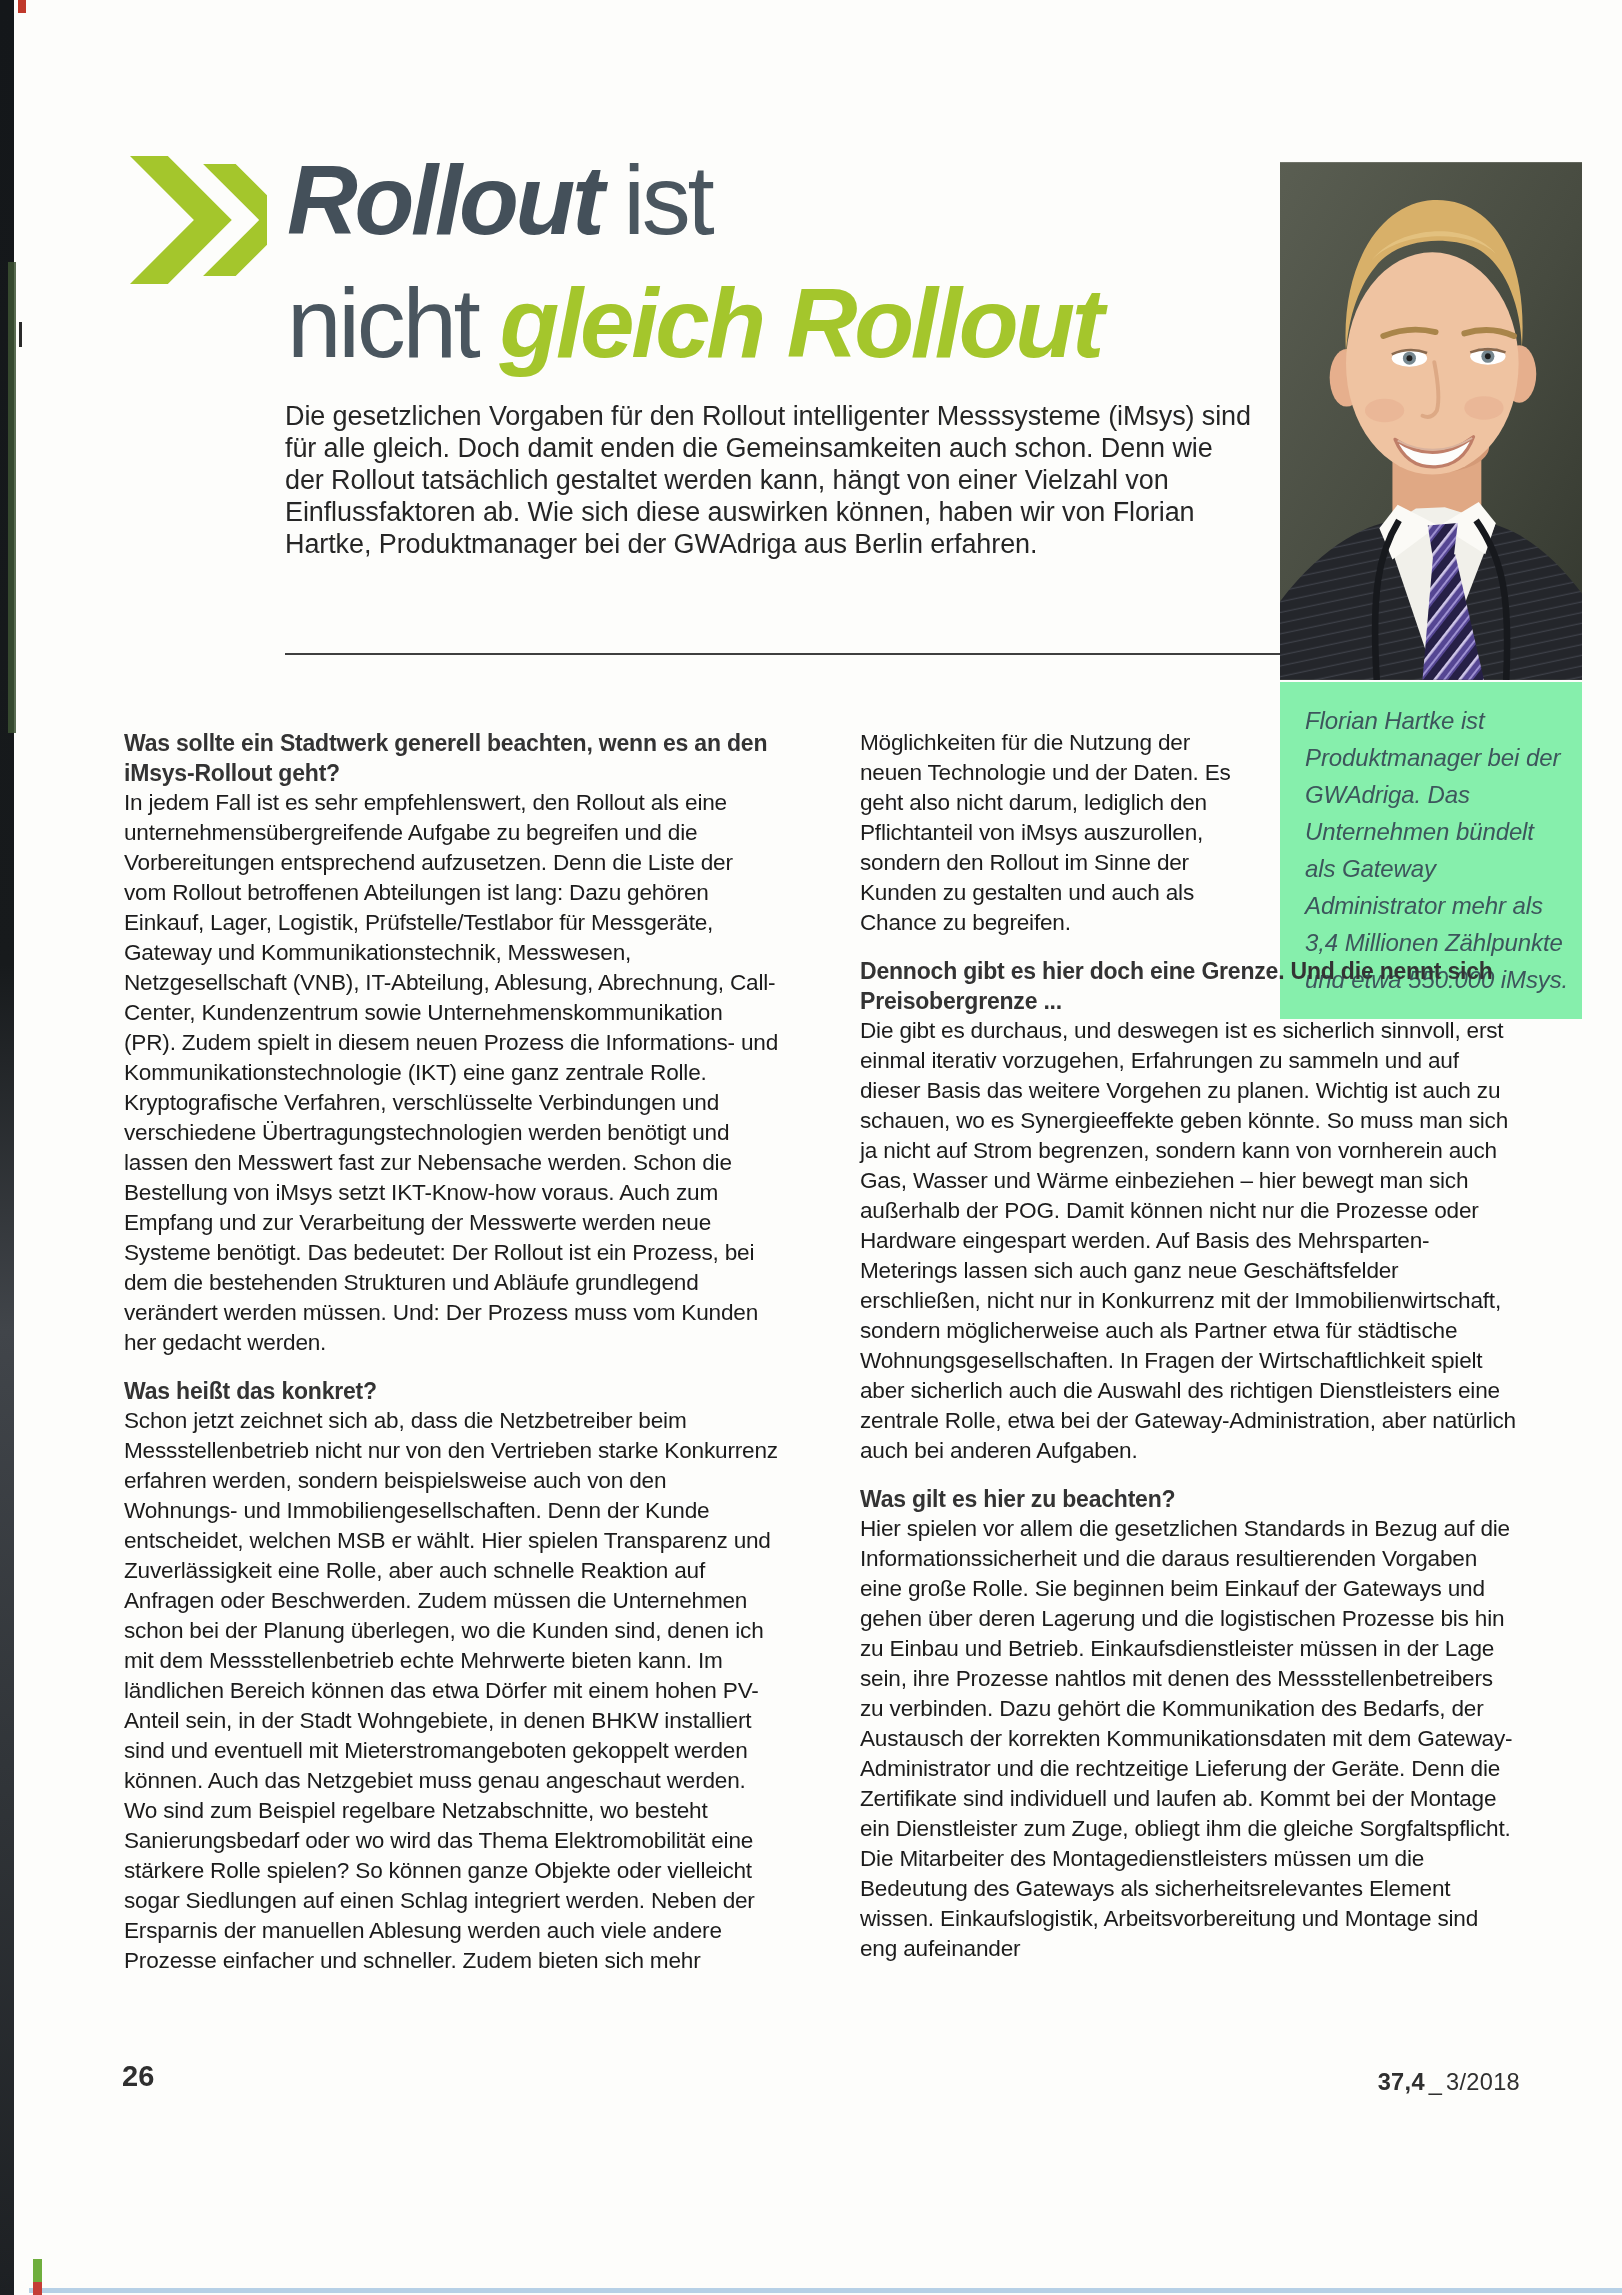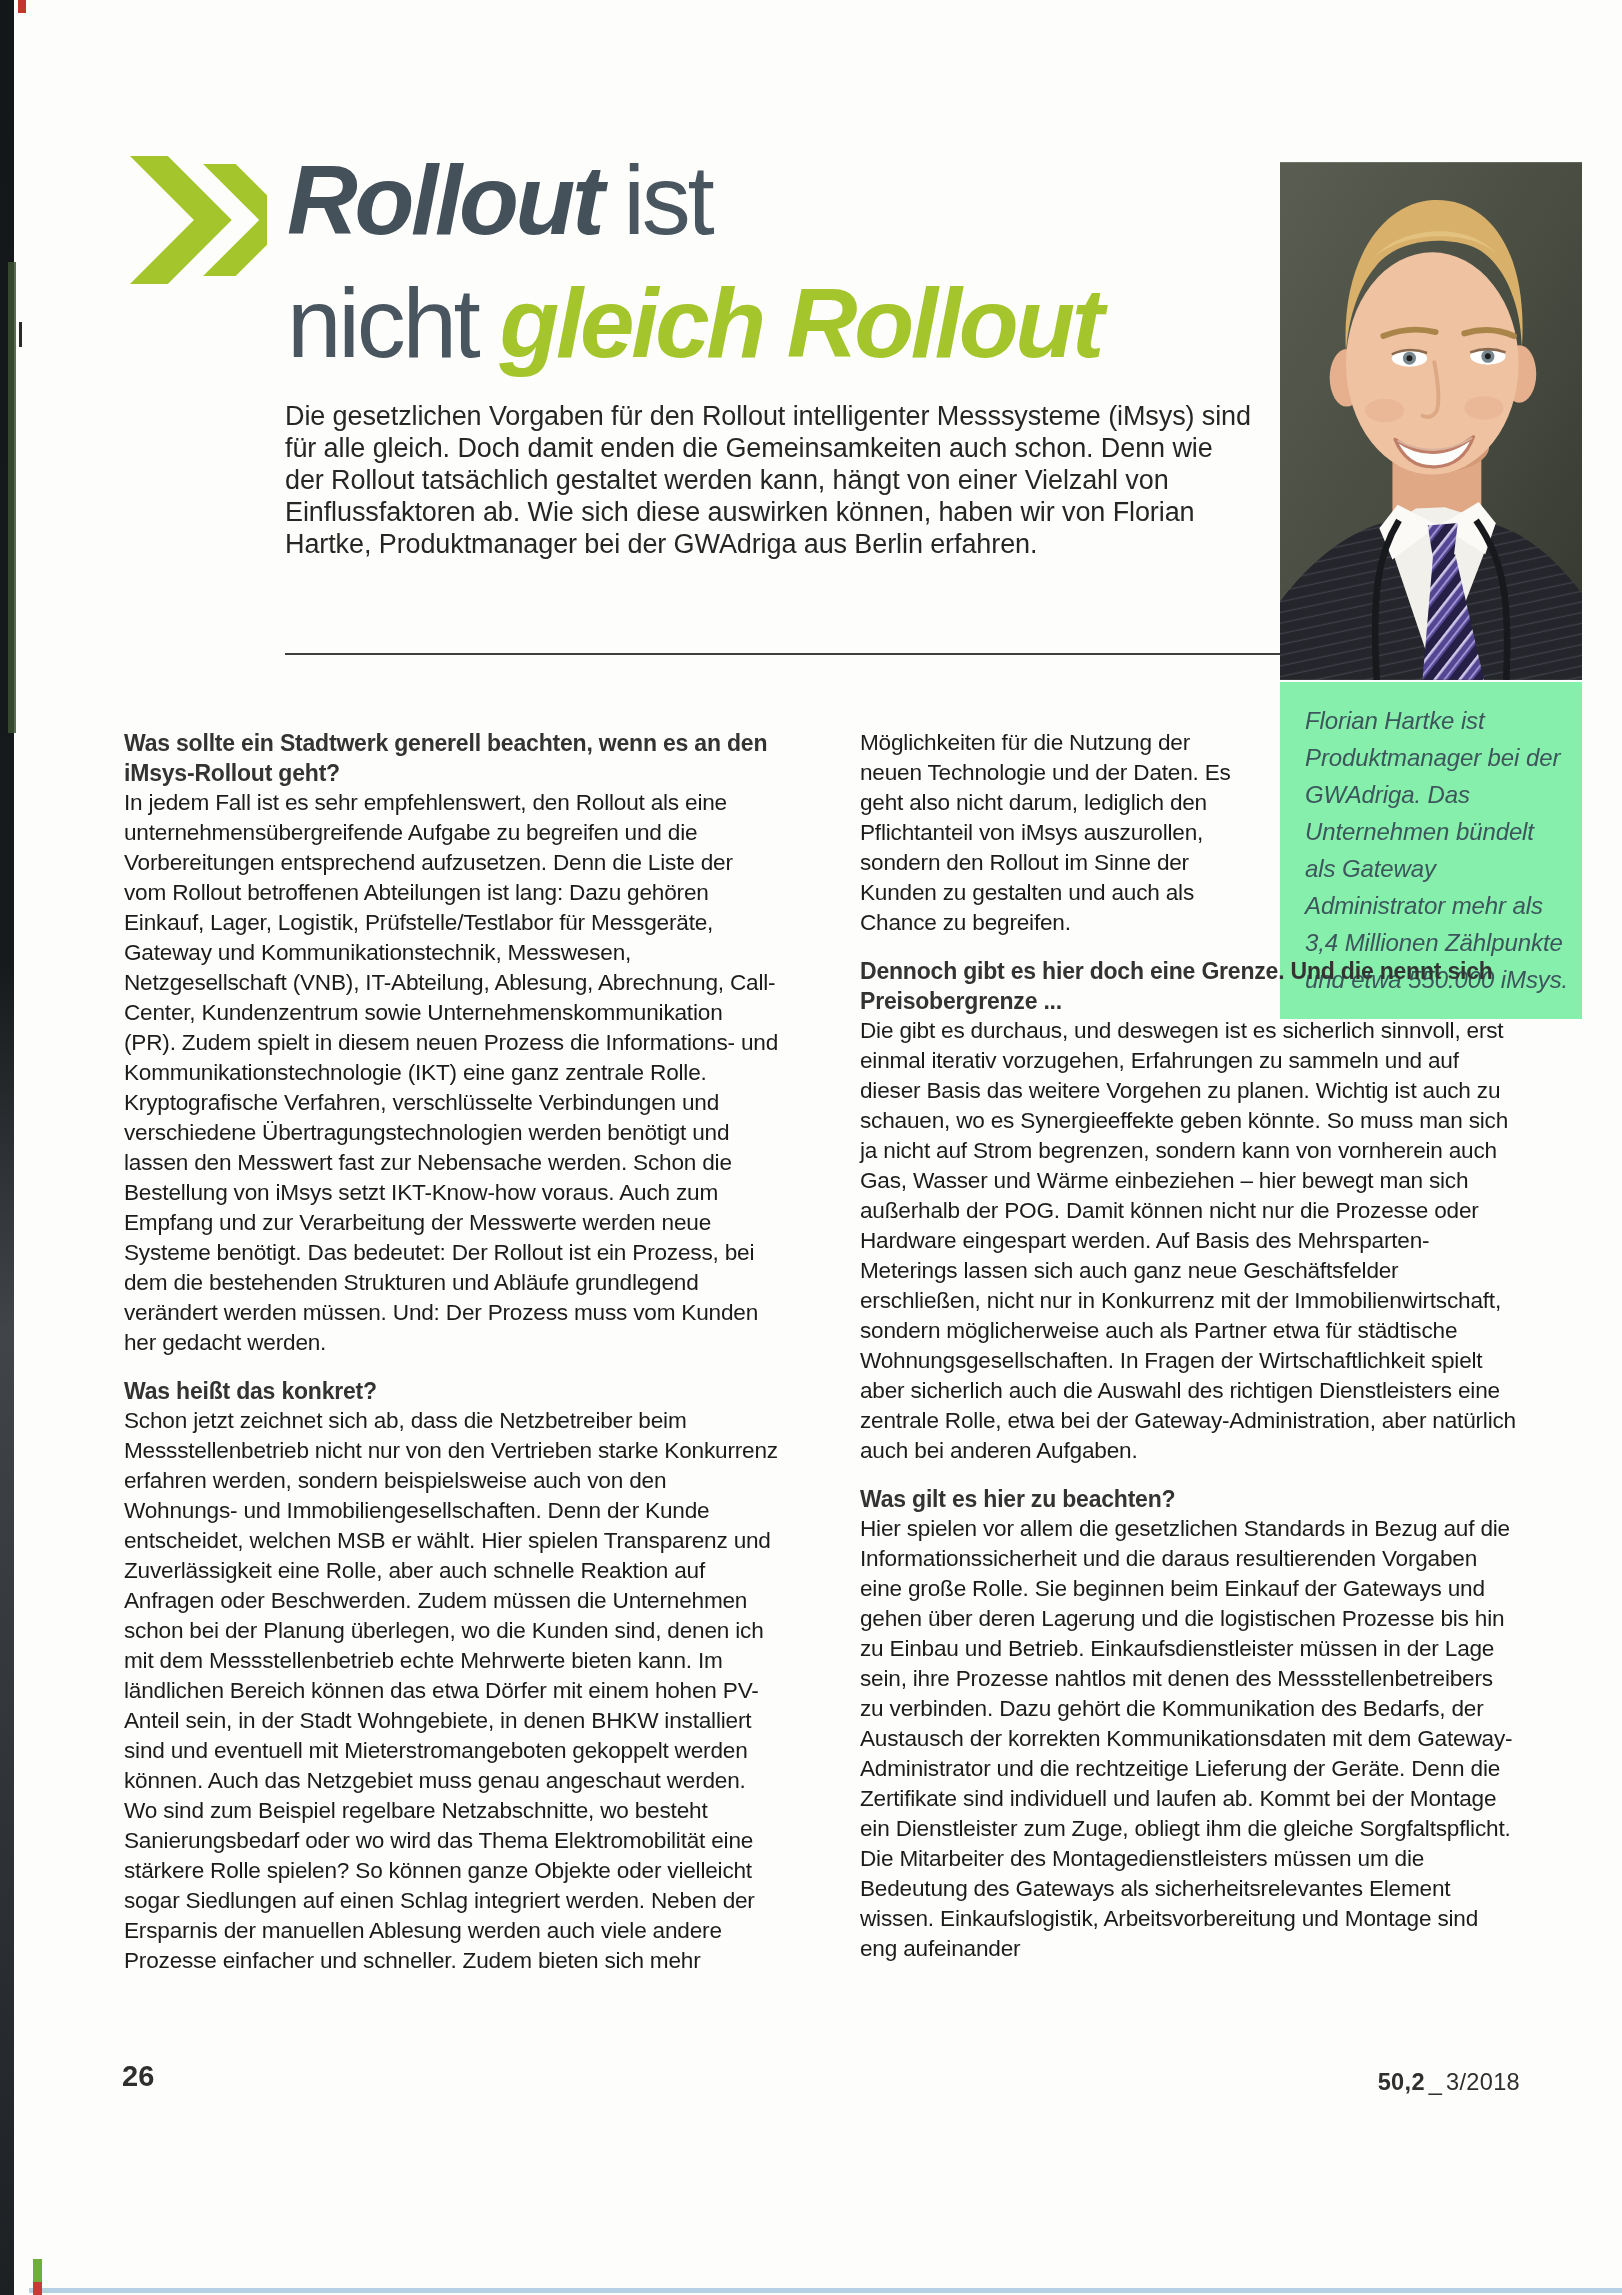--- a/index.html
+++ b/index.html
@@ -183,17 +183,17 @@
   <div class="col col-right">
     <p class="narrow">Möglichkeiten für die Nutzung der neuen Technologie und der Daten. Es geht also nicht darum, lediglich den Pflichtanteil von iMsys auszurollen, sondern den Rollout im Sinne der Kunden zu gestalten und auch als Chance zu begreifen.</p>
     <h3 class="spaced">Dennoch gibt es hier doch eine Grenze. Und die nennt sich Preisobergrenze ...</h3>
     <p>Die gibt es durchaus, und deswegen ist es sicherlich sinnvoll, erst einmal iterativ vorzugehen, Erfahrungen zu sammeln und auf dieser Basis das weitere Vorgehen zu planen. Wichtig ist auch zu schauen, wo es Synergieeffekte geben könnte. So muss man sich ja nicht auf Strom begrenzen, sondern kann von vornherein auch Gas, Wasser und Wärme einbeziehen – hier bewegt man sich außerhalb der POG. Damit können nicht nur die Prozesse oder Hardware eingespart werden. Auf Basis des Mehrsparten-Meterings lassen sich auch ganz neue Geschäftsfelder erschließen, nicht nur in Konkurrenz mit der Immobilienwirtschaft, sondern möglicherweise auch als Partner etwa für städtische Wohnungsgesellschaften. In Fragen der Wirtschaftlichkeit spielt aber sicherlich auch die Auswahl des richtigen Dienstleisters eine zentrale Rolle, etwa bei der Gateway-Administration, aber natürlich auch bei anderen Aufgaben.</p>
     <h3 class="spaced">Was gilt es hier zu beachten?</h3>
     <p>Hier spielen vor allem die gesetzlichen Standards in Bezug auf die Informationssicherheit und die daraus resultierenden Vorgaben eine große Rolle. Sie beginnen beim Einkauf der Gateways und gehen über deren Lagerung und die logistischen Prozesse bis hin zu Einbau und Betrieb. Einkaufsdienstleister müssen in der Lage sein, ihre Prozesse nahtlos mit denen des Messstellenbetreibers zu verbinden. Dazu gehört die Kommunikation des Bedarfs, der Austausch der korrekten Kommunikationsdaten mit dem Gateway-Administrator und die rechtzeitige Lieferung der Geräte. Denn die Zertifikate sind individuell und laufen ab. Kommt bei der Montage ein Dienstleister zum Zuge, obliegt ihm die gleiche Sorgfaltspflicht. Die Mitarbeiter des Montagedienstleisters müssen um die Bedeutung des Gateways als sicherheitsrelevantes Element wissen. Einkaufslogistik, Arbeitsvorbereitung und Montage sind eng aufeinander</p>
   </div>
 
   <div class="page-number">26</div>
   <div class="footer-right">
-    <span class="jr">50,2</span><span class="sep">_</span><span>3/2018</span>
+    <span class="jr">37,4</span><span class="sep">_</span><span>3/2018</span>
   </div>
 
 </div>
 
 
 </body></html>

